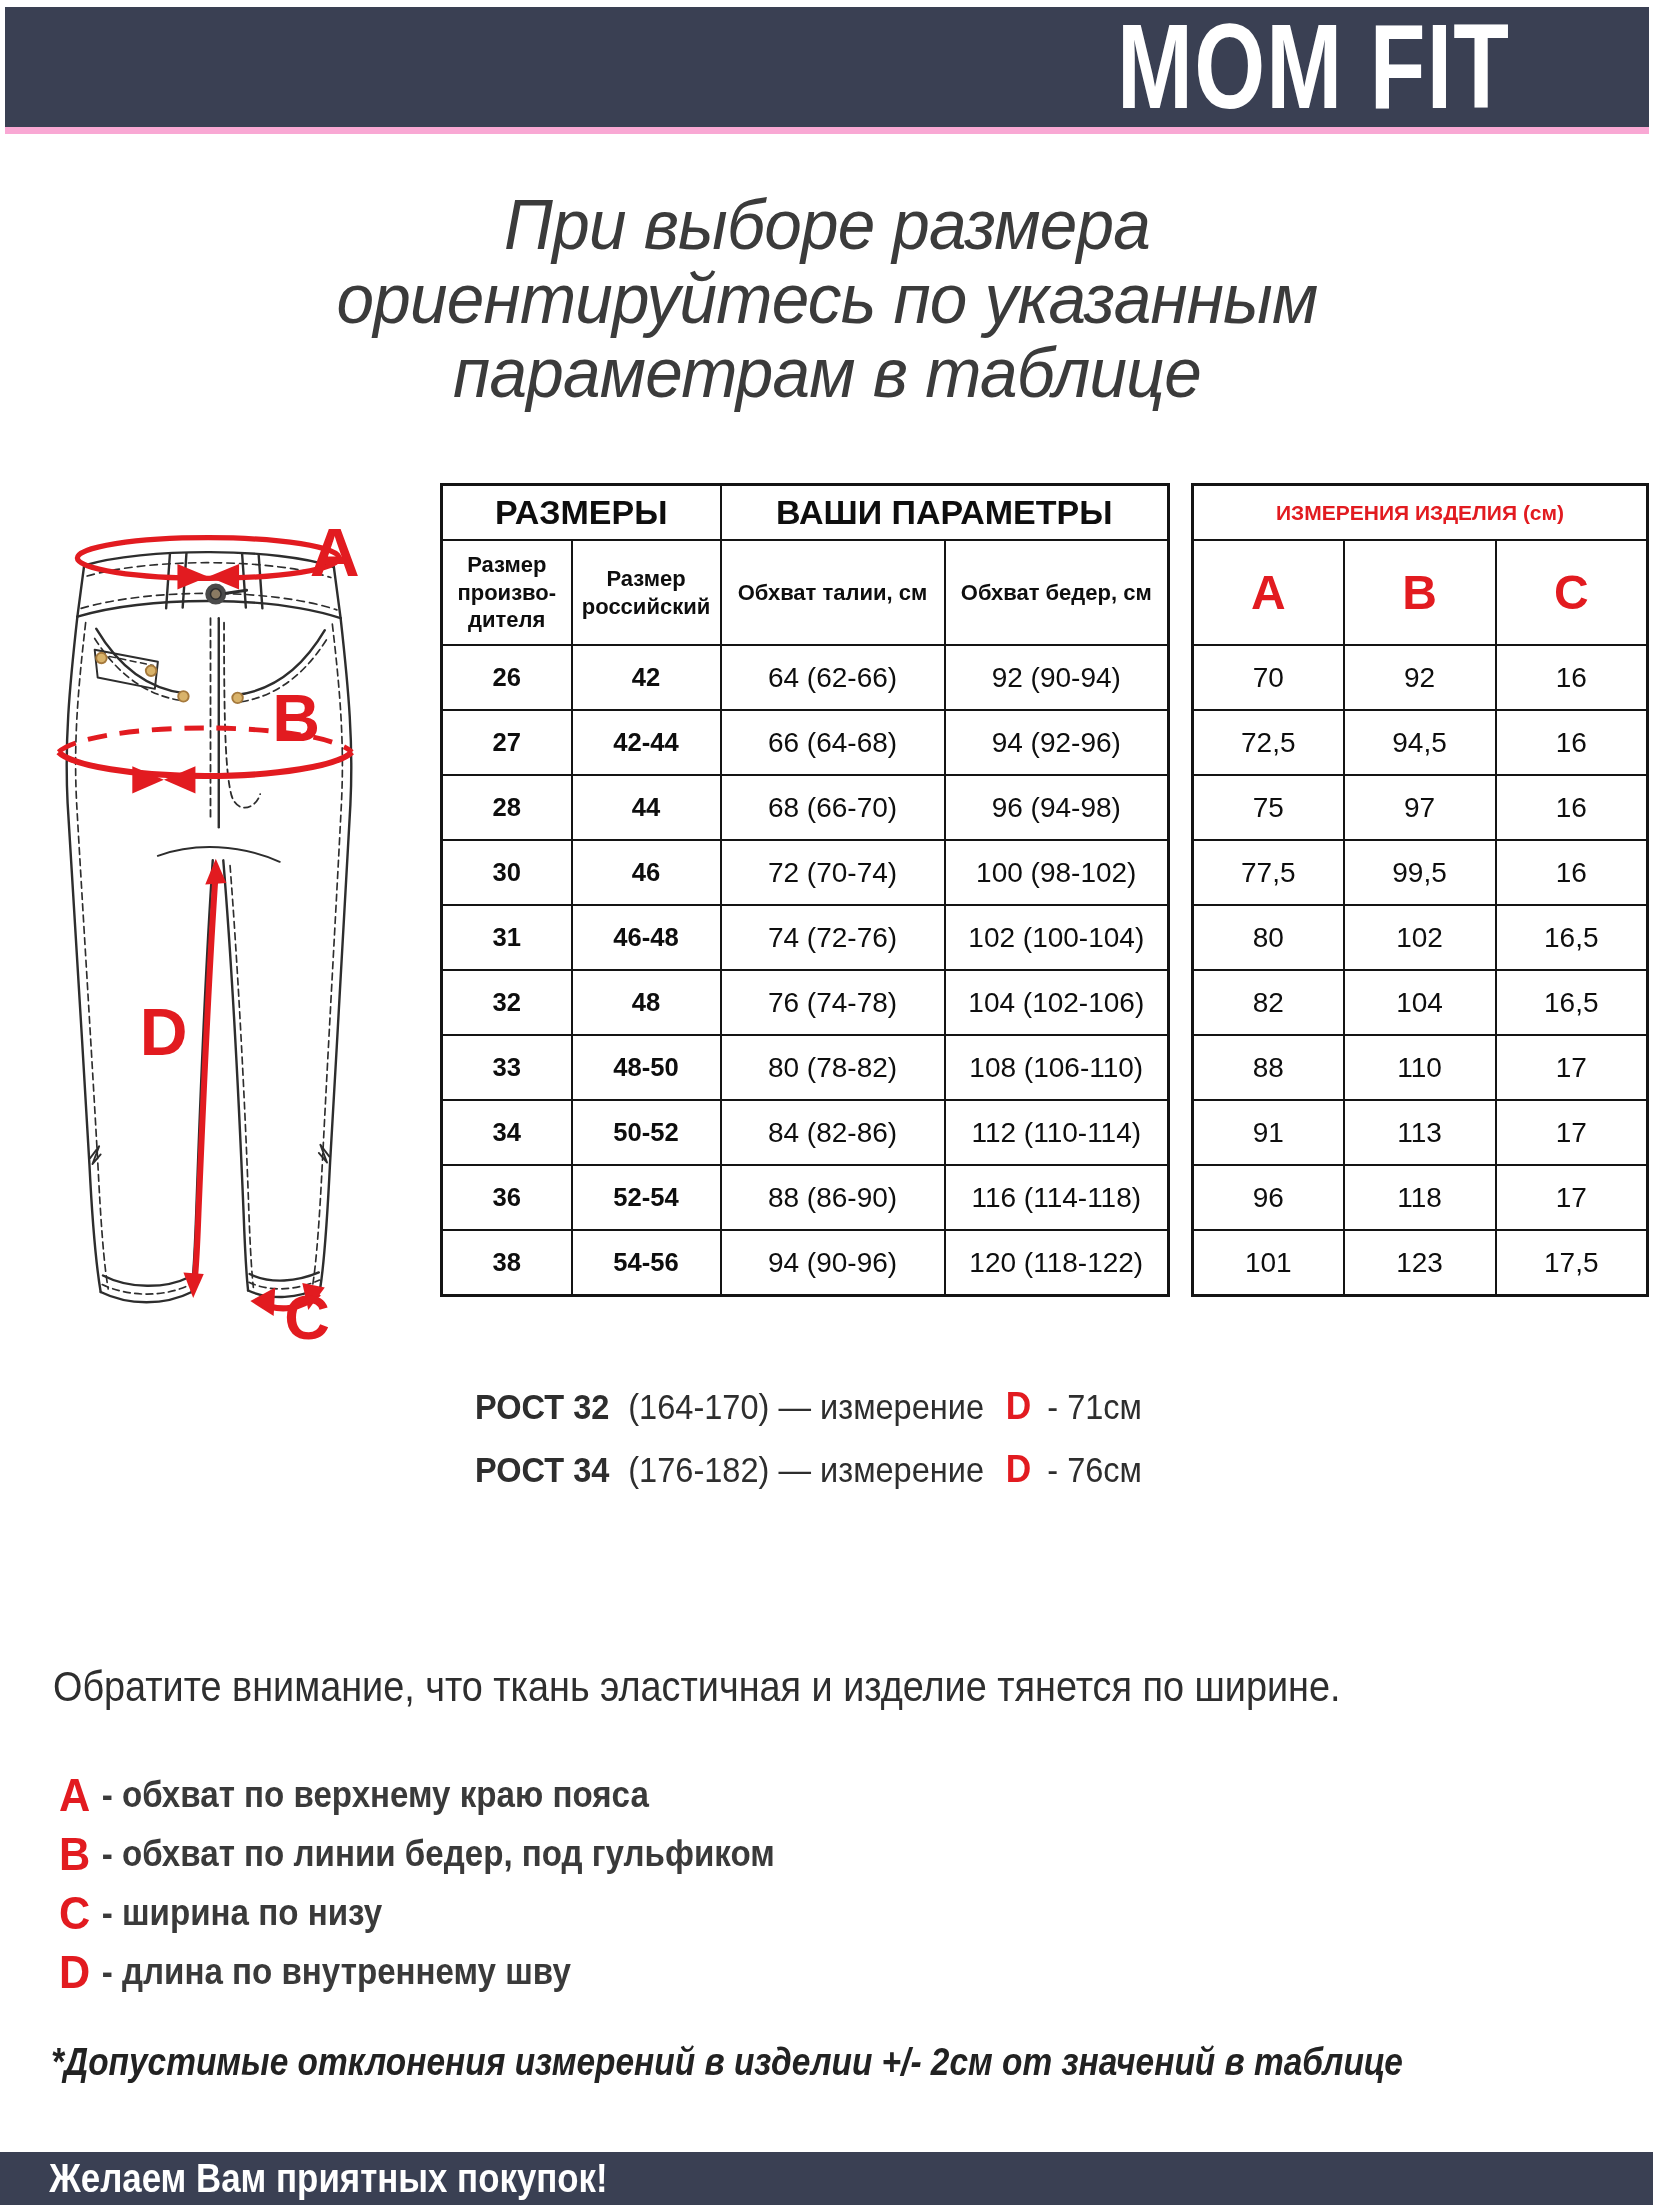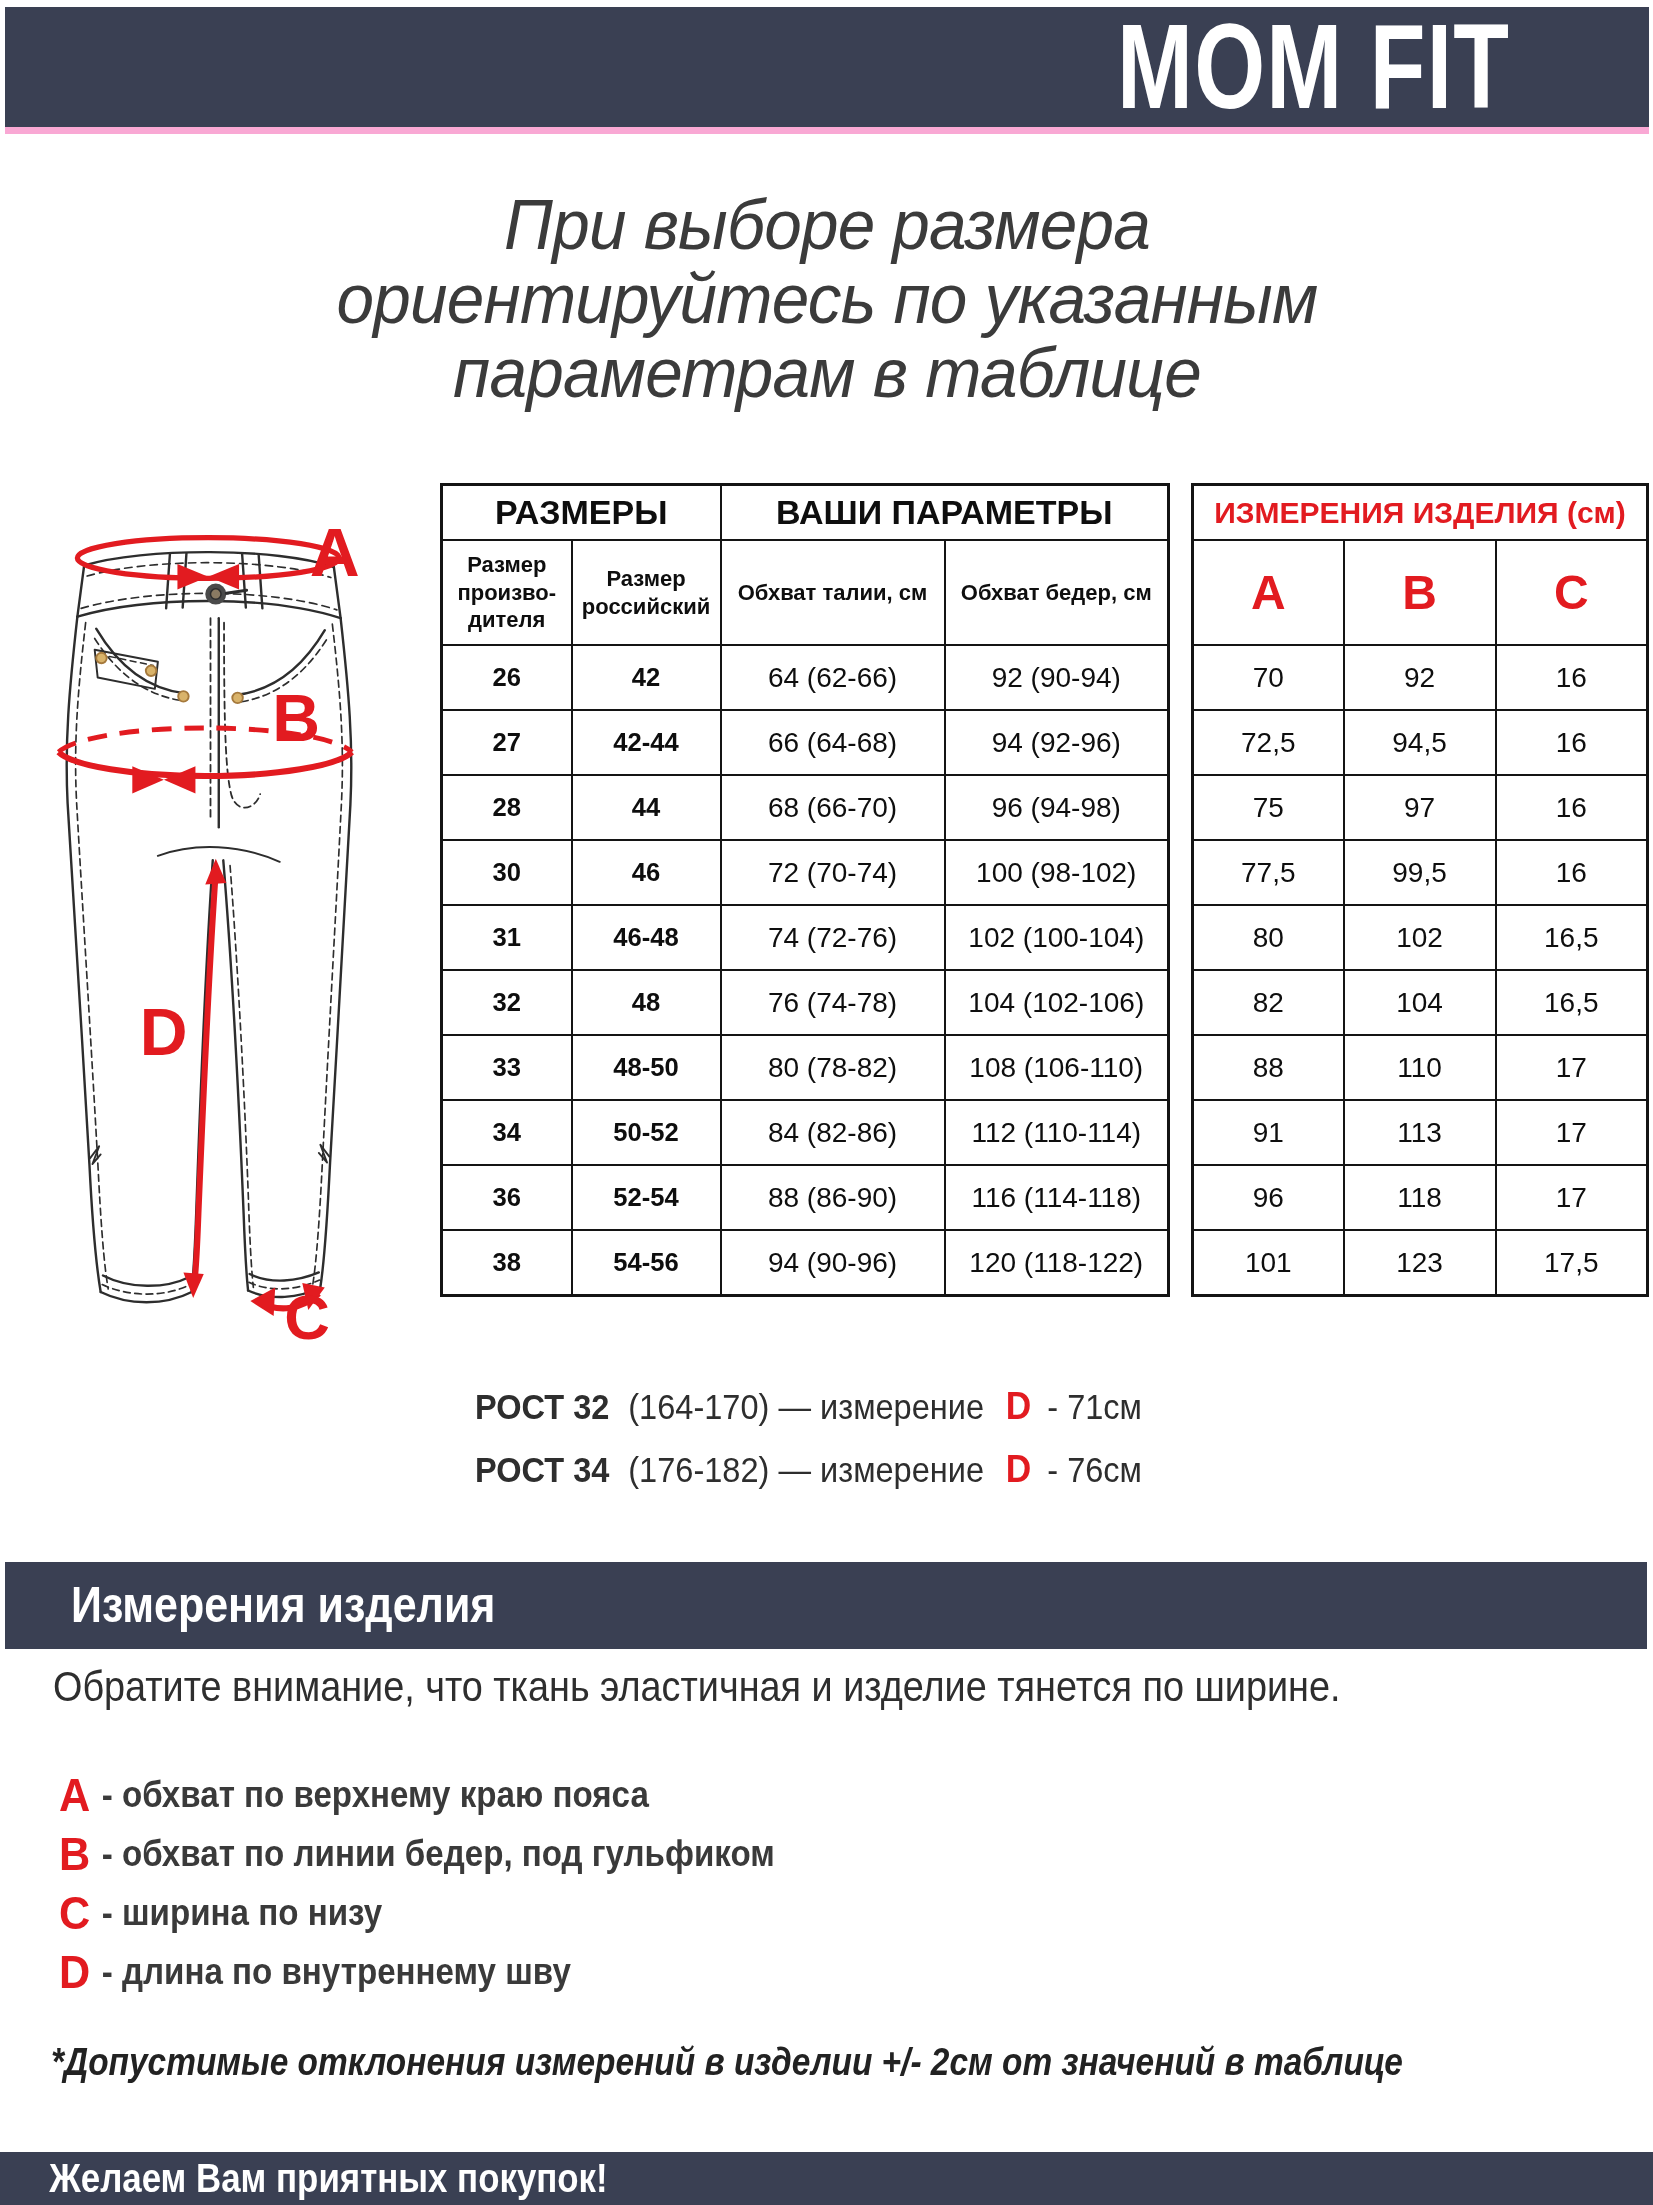--- a/index.html
+++ b/index.html
@@ -24,21 +24,21 @@
   
   table.tbl{position:absolute;border-collapse:collapse;table-layout:fixed;background:#fff;
             border:3.8px solid #141414;}
   table.tbl th,table.tbl td{border:2.3px solid #141414;text-align:center;vertical-align:middle;
             padding:0 3px;color:#0e0e0e;}
   table.size{left:440px;top:483px;width:727px;}
   table.prod{left:1191px;top:483px;width:455px;}
   tr.gh th{height:53px;font-size:34px;font-weight:700;}
   tr.sh th{height:103px;font-size:22px;font-weight:700;line-height:1.25;}
   tr.sh th.big-red,tr.gh th.red-t{color:#e21b20;}
-  tr.gh th.red-t{font-size:30px;}
+  tr.gh th.red-t{font-size:21px;}
   tr.sh th.big-red{font-size:48px;}
   table.tbl tbody td{height:63px;font-size:28px;font-weight:400;}
   table.tbl tbody td.bold{font-size:25.6px;font-weight:700;margin-top:38px;}
   
   .rost{position:absolute;left:410px;top:1384px;width:797px;text-align:center;color:#2e2e2e;}
   .rost-line{font-size:35px;line-height:44px;margin-bottom:18px;white-space:nowrap;
              transform:scaleX(.93);transform-origin:center top;}
   .rost-line .rb{font-weight:700;color:#2e2e2e;}
   .rost-line .rm{font-weight:400;margin-left:10.5px;}
   .rost-line .rl{font-weight:700;color:#e21b20;margin-left:13.5px;font-size:38px;}
@@ -308,23 +308,20 @@
       <span class="rv">- 71см</span>
     </div>
     <div class="rost-line">
       <span class="rb">РОСТ 34</span>
       <span class="rm">(176-182) — измерение</span>
       <span class="rl">D</span>
       <span class="rv">- 76см</span>
     </div>
   </div>
 
-  <div class="bar bar-mid">
-    <span>Измерения изделия</span>
-  </div>
 
   <div class="note">Обратите внимание, что ткань эластичная и изделие тянется по ширине.</div>
 
   <div class="legend">
     <div class="legend-item">
       <span class="ll">A</span>
       <span class="lt">- обхват по верхнему краю пояса</span>
     </div>
     <div class="legend-item">
       <span class="ll">B</span>

